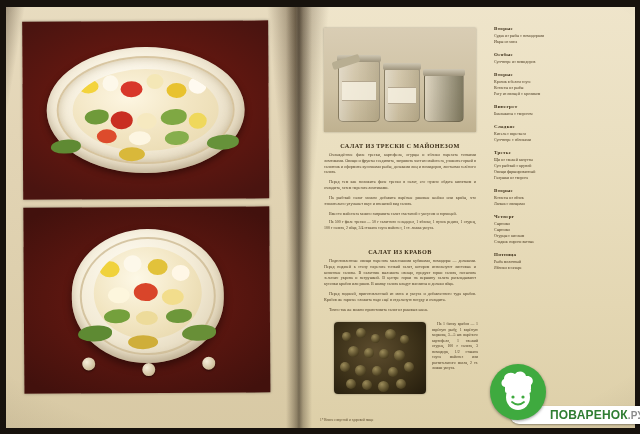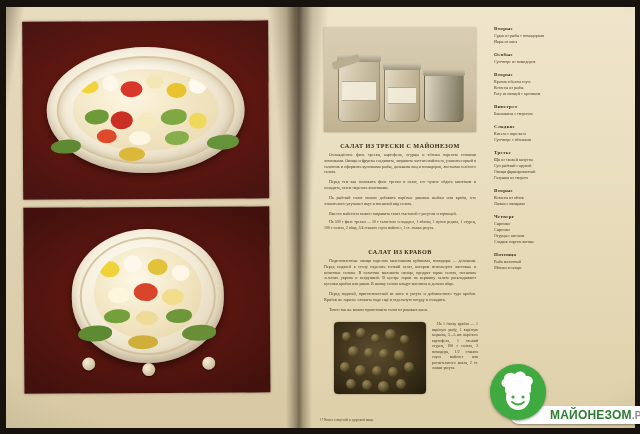--- a/index.html
+++ b/index.html
@@ -487,21 +487,21 @@
 
   <div class="surround" id="sur-top"></div>
   <div class="surround" id="sur-bottom"></div>
   <div class="surround" id="sur-left"></div>
   <div class="surround" id="sur-right"></div>
 
   <div id="vignette"></div>
 
   <div id="watermark">
     <div id="wm-text">
-      <span>МАЙОНЕЗОМ</span><span class="dom">.РУ</span>
+      <span>ПОВАРЕНОК</span><span class="dom">.РУ</span>
     </div>
     <div id="wm-badge">
       <svg id="wm-chef" viewBox="0 0 38 42">
         <ellipse cx="19" cy="26" rx="12" ry="13" fill="#ffffff"></ellipse>
         <path d="M6 16 C2 16 1 10 5 8 C5 3 11 0 16 3 C19 -1 26 0 27 5 C33 4 36 10 32 14 L32 18 L6 19 Z" fill="#ffffff"></path>
         <rect x="6" y="17" width="26" height="5" rx="2" fill="#ffffff"></rect>
         <circle cx="14" cy="26" r="1.6" fill="#3faa3f"></circle>
         <circle cx="24" cy="26" r="1.6" fill="#3faa3f"></circle>
         <path d="M13 31 Q19 36 25 31" stroke="#3faa3f" stroke-width="1.8" fill="none" stroke-linecap="round"></path>
       </svg>

